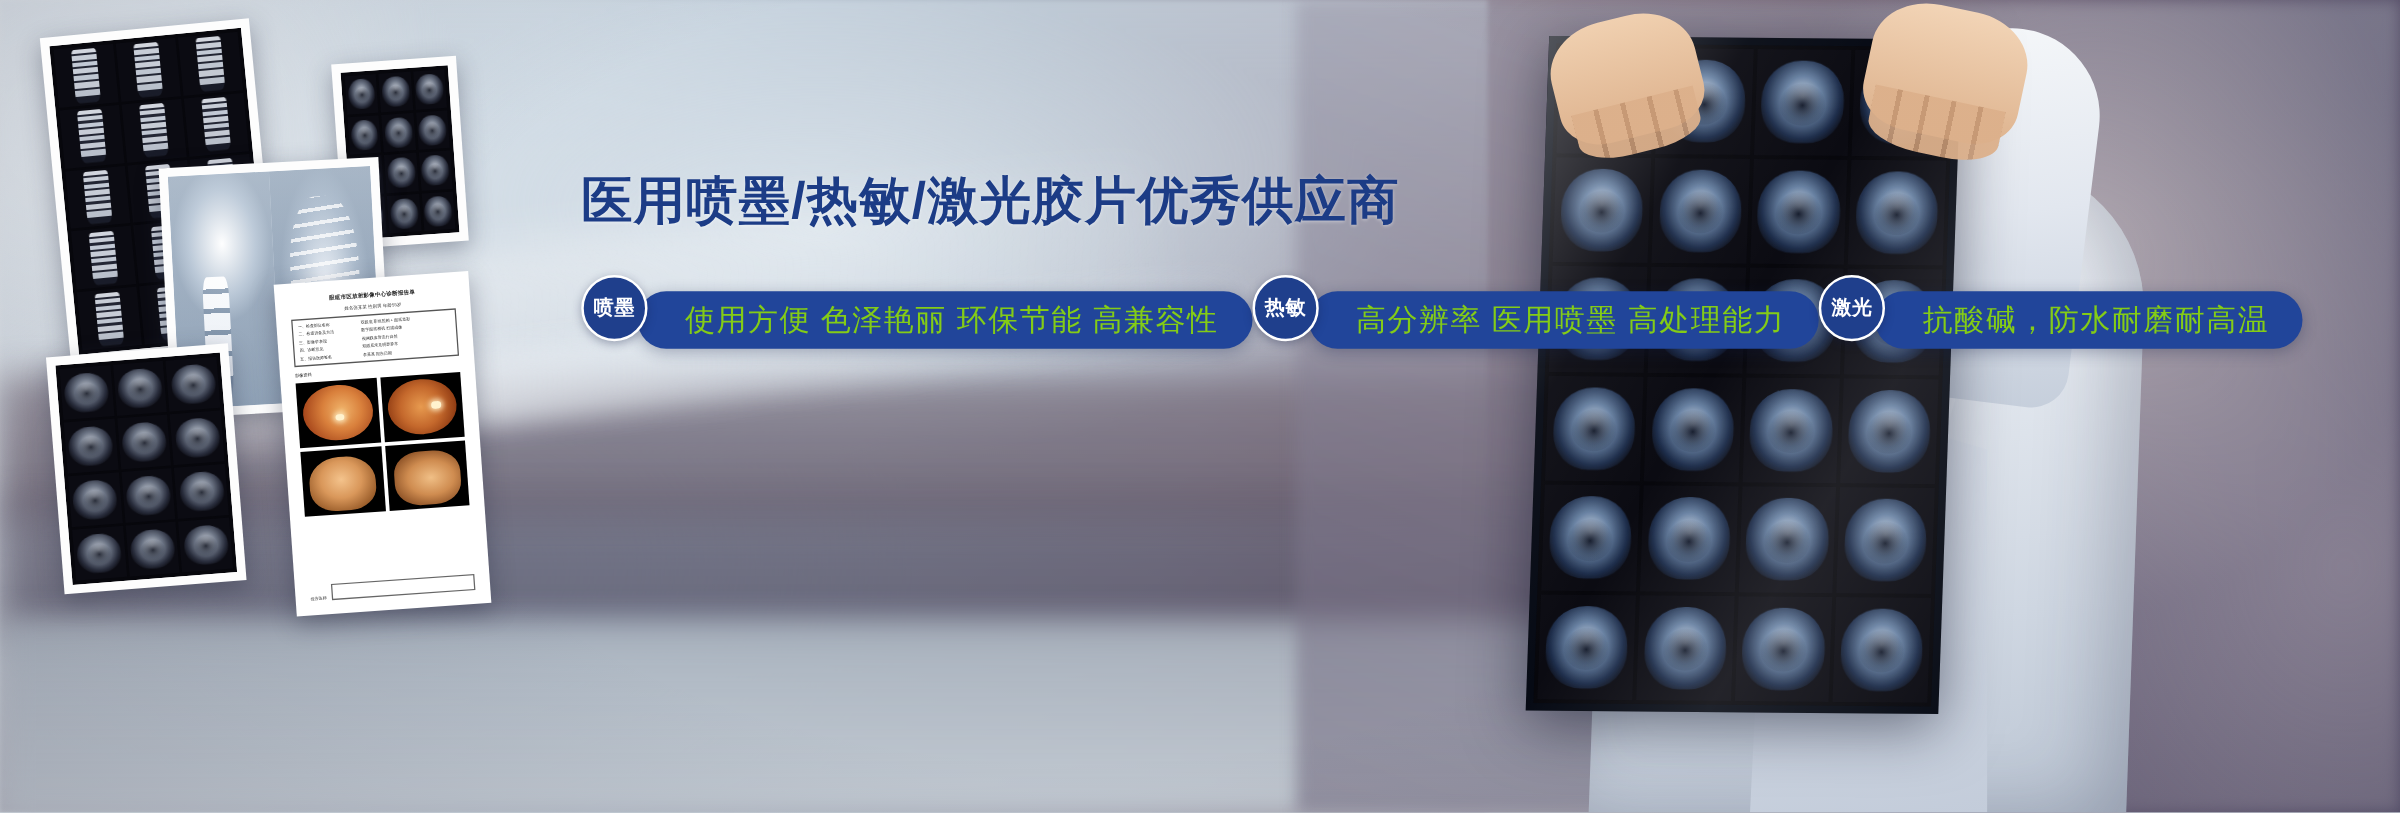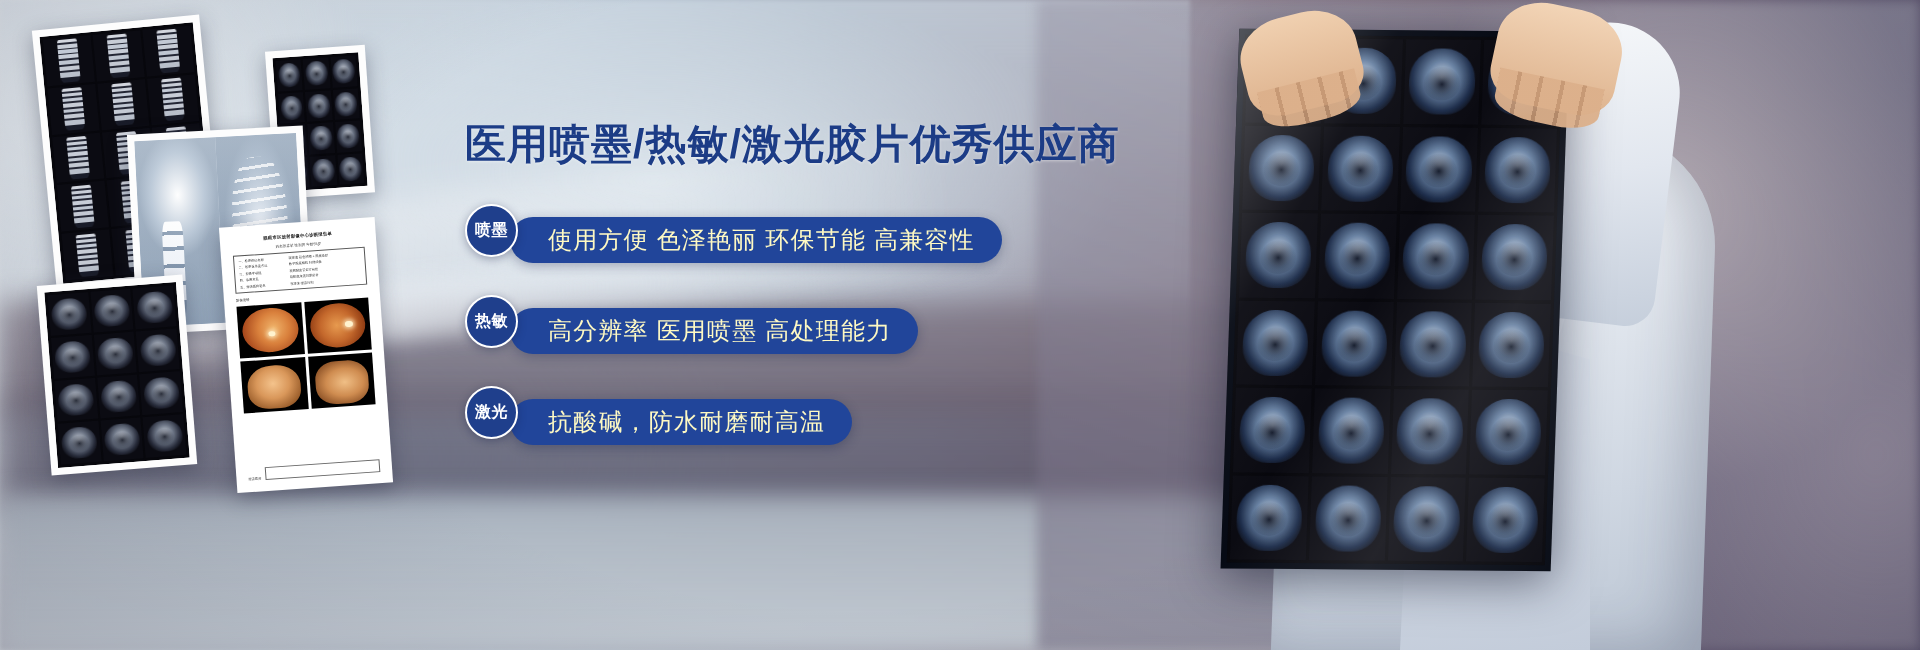--- a/index.html
+++ b/index.html
@@ -289,33 +289,33 @@
   }
   .held-film .cell::after {
     background:radial-gradient(ellipse at 50% 52%, rgba(8,14,30,.9), rgba(8,14,30,0) 72%);
   }
   .held-gloss {
     position:absolute; inset:0; pointer-events:none;
     background:linear-gradient(118deg, rgba(255,255,255,.30) 0%, rgba(255,255,255,.04) 26%, rgba(255,255,255,0) 46%, rgba(255,255,255,.10) 70%, rgba(255,255,255,.02) 100%);
   }
 
   
-  .content { position:absolute; left:465px; top:120px; width:620px; }
+  .content { position:absolute; left:465px; top:136px; width:620px; }
 
   .headline {
     font-size:41px;
     font-weight:700;
     color:#1c3c86;
     letter-spacing:1px;
     line-height:1.18;
     white-space:nowrap;
     text-shadow:0 1px 3px rgba(255,255,255,.45);
   }
 
-  .rows { margin-top:29px; display:flex; flex-direction:column; gap:25px; }
+  .rows { margin-top:29px; display:flex; flex-direction:row; }
   .row { display:flex; align-items:center; }
 
   .badge {
     width:53px; height:53px; flex:0 0 53px;
     border-radius:50%;
     background:#1f3f8c;
     border:2px solid #ffffff;
     box-shadow:0 2px 8px rgba(20,30,70,.35);
     display:flex; align-items:center; justify-content:center;
     color:#ffffff;
@@ -325,21 +325,21 @@
     z-index:2;
   }
 
   .pill {
     margin-left:-8px;
     height:46px;
     background:#21459a;
     border-radius:23px;
     display:flex; align-items:center;
     padding:0 27px 0 38px;
-    color:#fef9c3;
+    color:#84cc16;
     font-size:24px;
     font-weight:400;
     letter-spacing:1.2px;
     white-space:nowrap;
     box-shadow:0 3px 12px rgba(20,30,70,.30);
     margin-top:20px;
   }
 </style>
 </head>
 <body>

